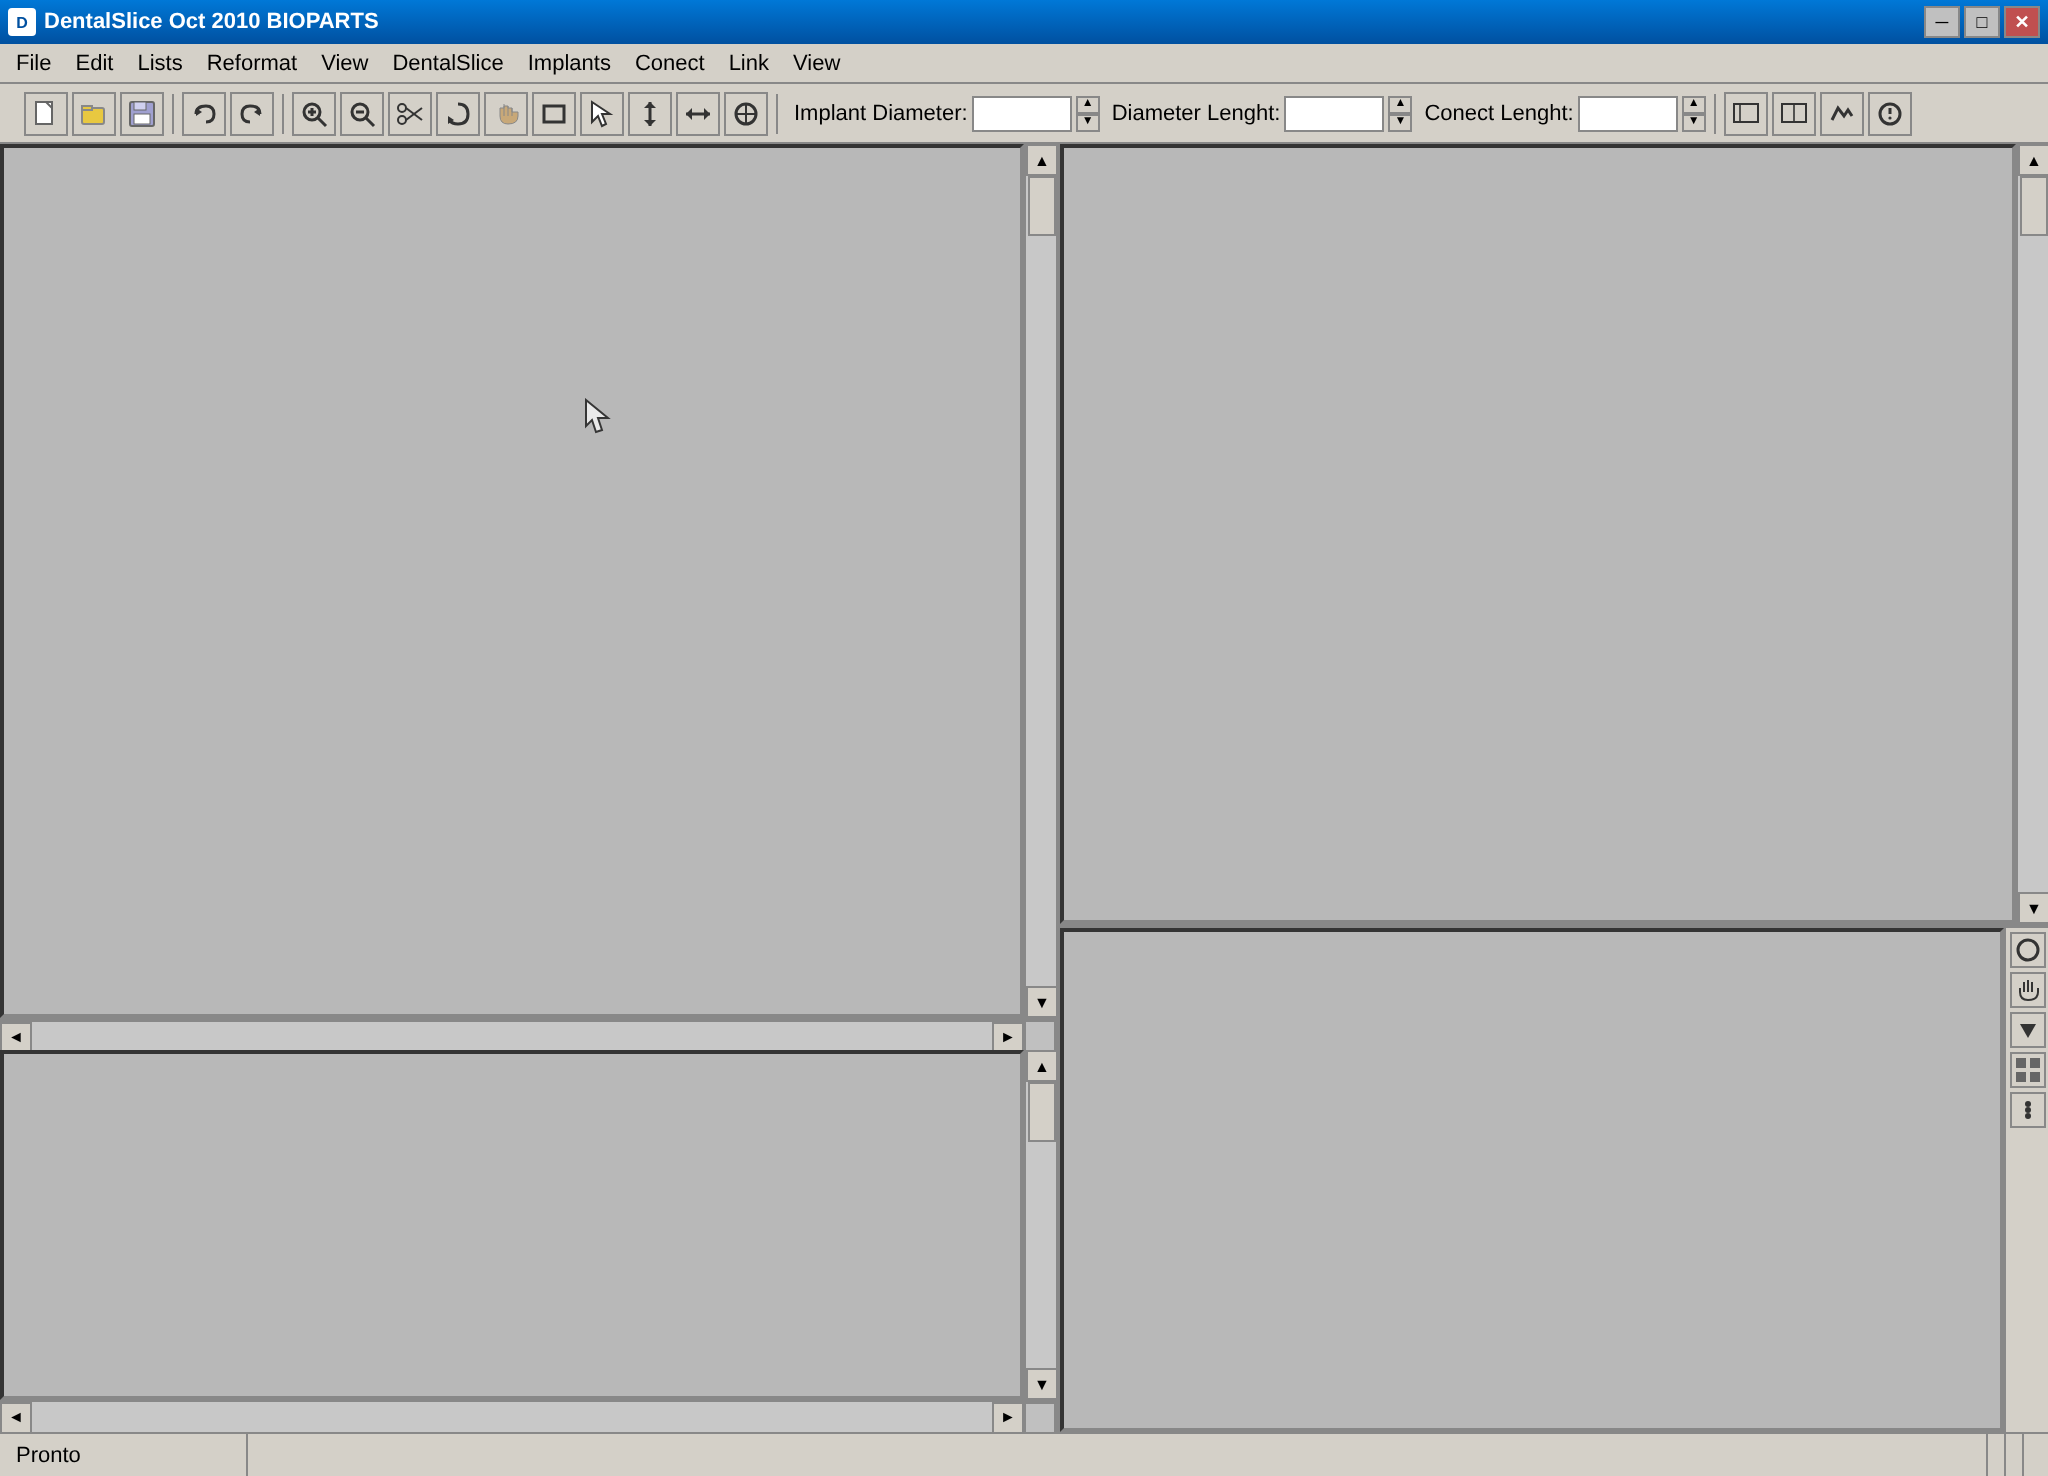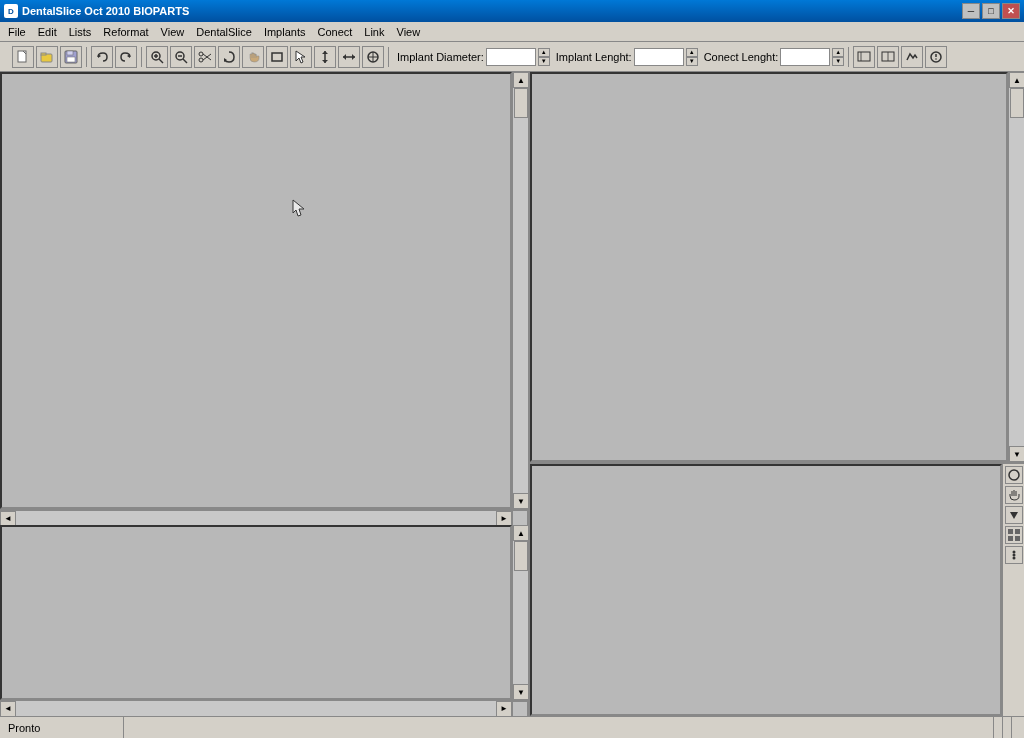--- a/index.html
+++ b/index.html
@@ -459,21 +459,21 @@
 
   <div class="toolbar-separator"></div>
 
   <span class="toolbar-label">Implant Diameter:</span>
   <input class="toolbar-input" type="text" style="width: 50px;" value="">
   <div class="toolbar-spin">
     <button class="spin-btn">▲</button>
     <button class="spin-btn">▼</button>
   </div>
 
-  <span class="toolbar-label">Implant Lenght:</span>
+  <span class="toolbar-label">Diameter Lenght:</span>
   <input class="toolbar-input" type="text" style="width: 50px;" value="">
   <div class="toolbar-spin">
     <button class="spin-btn">▲</button>
     <button class="spin-btn">▼</button>
   </div>
 
   <span class="toolbar-label">Conect Lenght:</span>
   <input class="toolbar-input" type="text" style="width: 50px;" value="">
   <div class="toolbar-spin">
     <button class="spin-btn">▲</button>

